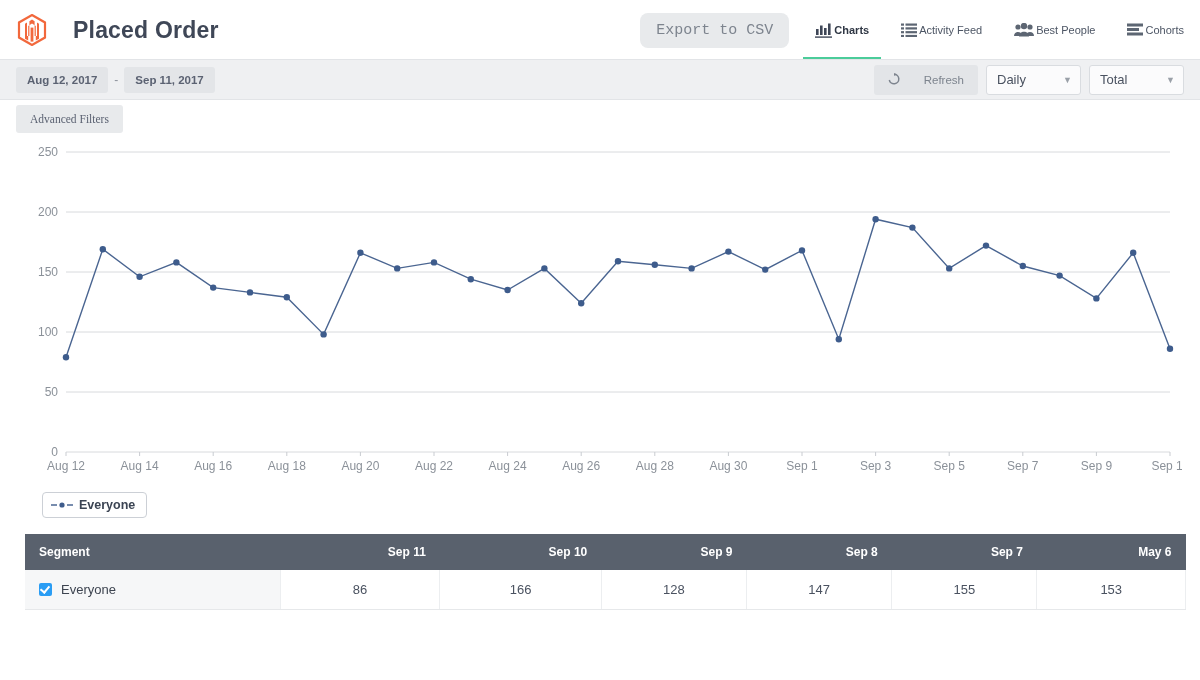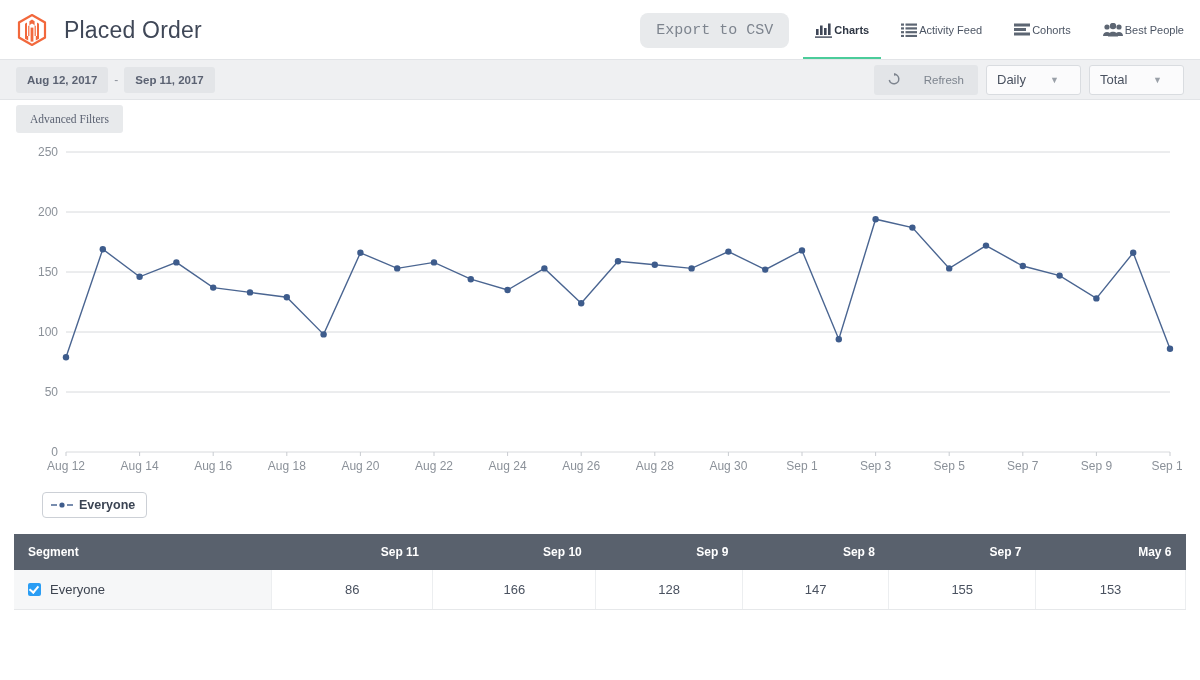--- a/index.html
+++ b/index.html
@@ -16,23 +16,23 @@
     height: 60px;
     display: flex;
     align-items: center;
     padding: 0 0 0 14px;
     background: #ffffff;
     position: relative;
   }
   .logo-wrap { width: 36px; height: 36px; display: flex; align-items: center; justify-content: center; }
   .page-title {
     font-size: 23px;
-    font-weight: 400;
+    font-weight: 700;
     color: #3f4757;
-    margin-left: 14px;
+    margin-left: 23px;
     letter-spacing: .2px;
   }
   .header-nav {
     margin-left: auto;
     display: flex;
     align-items: stretch;
     height: 60px;
   }
   .export-btn {
     align-self: center;
@@ -103,21 +103,21 @@
     cursor: pointer;
     font-family: "Liberation Sans", sans-serif;
   }
   .select-box {
     background: #fbfbfc;
     border: 1px solid #d9dce0;
     border-radius: 3px;
     height: 30px;
     width: 95px;
     display: flex; align-items: center;
-    padding: 0 21px 0 10px;
+    padding: 0 8px 0 10px;
     font-size: 13px;
     color: #4a5260;
     cursor: pointer;
   }
   .select-box .caret { margin-left: auto; color: #9aa0a8; font-size: 9px; }
 
   
   .subfilter {
     height: 38px;
     display: flex;
@@ -152,21 +152,21 @@
     border-radius: 4px;
     padding: 5px 11px 5px 8px;
     background: #fff;
     font-size: 12.5px;
     color: #3b4453;
     font-weight: bold;
     cursor: pointer;
   }
 
   
-  .table-wrap { padding: 0 14px; margin-top: 6px; }
+  .table-wrap { padding: 0 14px; margin-top: 6px; margin-left: 11px; }
   table { width: 100%; border-collapse: collapse; }
   thead th {
     background: #59616d;
     color: #ffffff;
     font-size: 12px;
     font-weight: bold;
     padding: 11px 14px;
     text-align: right;
   }
   thead th.seg { text-align: left; }
@@ -244,41 +244,41 @@
             <rect x="4.5" y="8.1" width="11.5" height="2.2" fill="#5d6673"></rect>
           <rect x="0" y="11.9" width="3" height="2.1" fill="#5d6673"></rect>
             <rect x="4.5" y="11.9" width="11.5" height="2.1" fill="#5d6673"></rect>
         </svg>
       </span>
       <span>Activity Feed</span>
     </div>
 
     <div class="nav-tab">
       <span class="nav-ico">
-        <svg width="16" height="14" viewBox="0 0 16 14">
-          <rect x="0" y="0.5" width="16" height="3" fill="#5d6673"></rect>
-          <rect x="0" y="5" width="12" height="3" fill="#5d6673"></rect>
-          <rect x="0" y="9.5" width="16" height="3" fill="#5d6673"></rect>
-        </svg>
-      </span>
-      <span>Cohorts</span>
-    </div>
-
-    <div class="nav-tab">
-      <span class="nav-ico">
         <svg width="20" height="14" viewBox="0 0 20 14">
           <circle cx="4" cy="4" r="2.6" fill="#5d6673"></circle>
           <circle cx="16" cy="4" r="2.6" fill="#5d6673"></circle>
           <circle cx="10" cy="3" r="3.2" fill="#5d6673"></circle>
           <path d="M0 13c0-2.6 1.8-4 4-4s4 1.4 4 4z" fill="#5d6673"></path>
           <path d="M12 13c0-2.6 1.8-4 4-4s4 1.4 4 4z" fill="#5d6673"></path>
           <path d="M5 13.5c0-3 2.2-4.8 5-4.8s5 1.8 5 4.8z" fill="#5d6673"></path>
         </svg>
       </span>
       <span>Best People</span>
+    </div>
+
+    <div class="nav-tab">
+      <span class="nav-ico">
+        <svg width="16" height="14" viewBox="0 0 16 14">
+          <rect x="0" y="0.5" width="16" height="3" fill="#5d6673"></rect>
+          <rect x="0" y="5" width="12" height="3" fill="#5d6673"></rect>
+          <rect x="0" y="9.5" width="16" height="3" fill="#5d6673"></rect>
+        </svg>
+      </span>
+      <span>Cohorts</span>
     </div>
   </div>
   <div class="header-rule"></div>
 </div>
 
 <div class="filterbar">
   <div class="date-group">
     <span class="date-chip">Aug 12, 2017</span>
     <span class="date-dash">-</span>
     <span class="date-chip">Sep 11, 2017</span>

